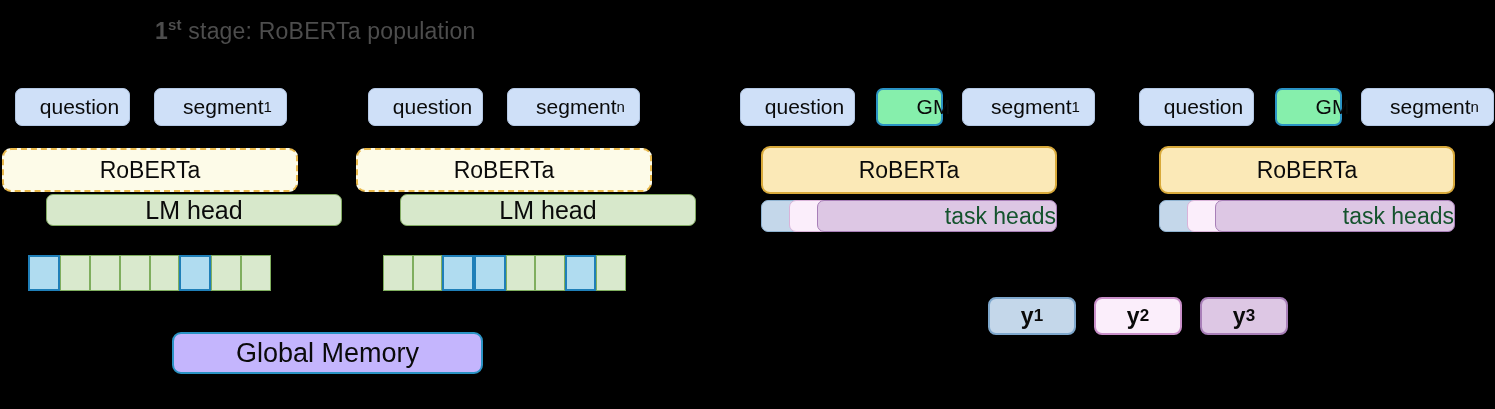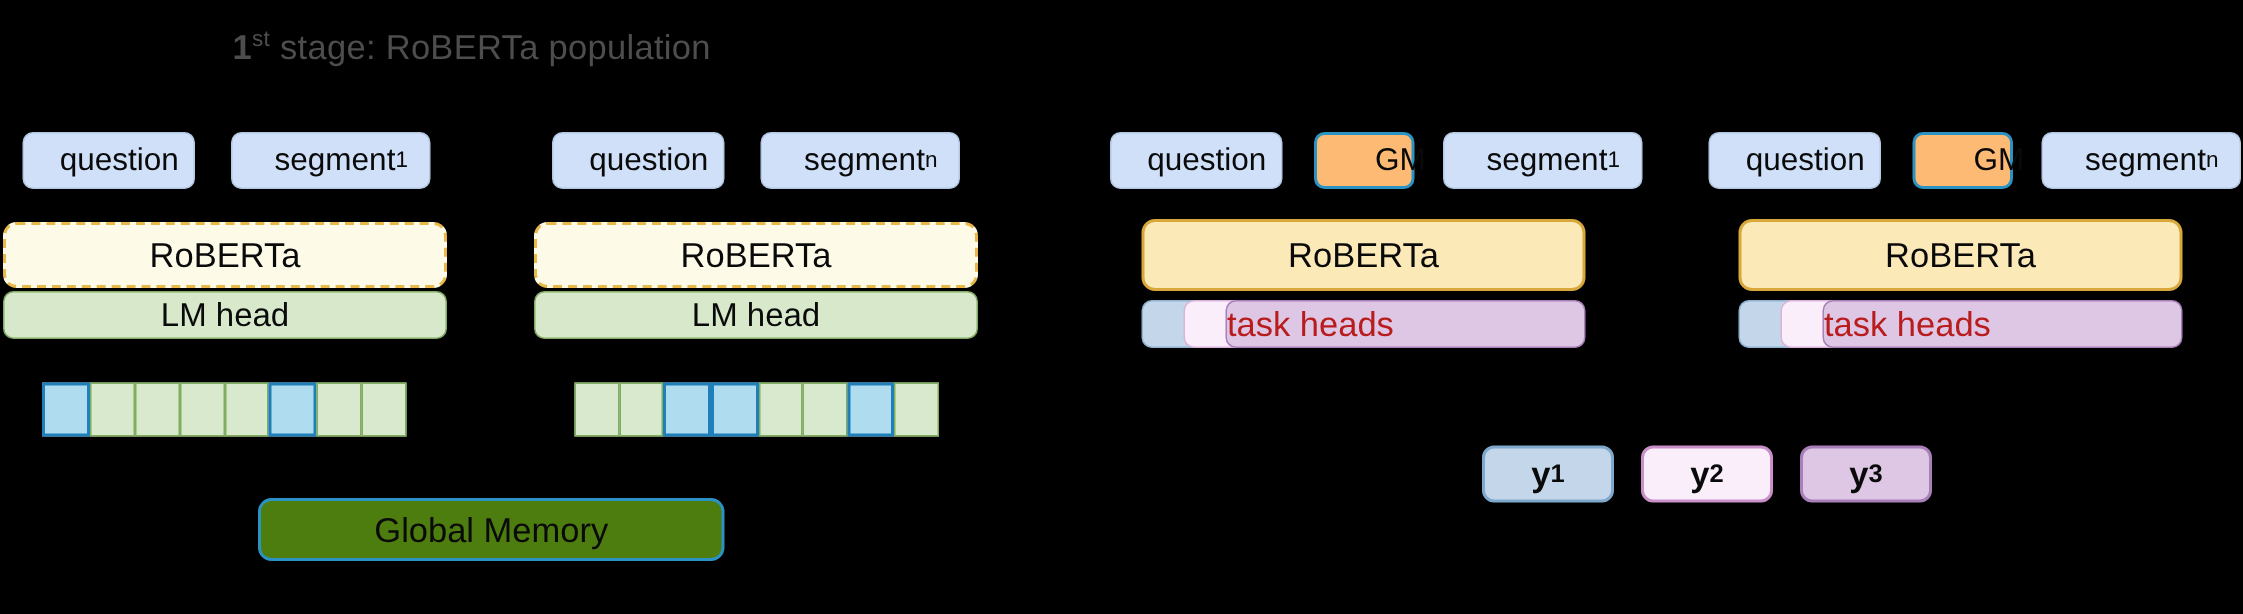--- a/index.html
+++ b/index.html
@@ -27,21 +27,21 @@
     letter-spacing: 0.2px;
     white-space: nowrap;
     font-weight: 400;
   }
   .stage-title .ord {
     font-size: 23px;
     font-weight: 700;
   }
   .stage-title sup {
     font-size: 15px;
-    font-weight: 400;
+    font-weight: 700;
     vertical-align: super;
     line-height: 0;
   }
 
   
   .node {
     position: absolute;
     box-sizing: border-box;
     display: flex;
     align-items: center;
@@ -61,21 +61,21 @@
     padding-left: 14px;
   }
   .chip sub {
     font-size: 15px;
     vertical-align: sub;
     line-height: 0;
   }
 
   
   .chip-gm {
-    background: #fdba74;
+    background: #86efac;
     border: 2px solid #2a93c4;
     font-size: 21px;
     height: 38px;
     border-radius: 7px;
     padding-left: 48px;
   }
 
   
   .roberta-frozen {
     background: #fdfbe8;
@@ -88,34 +88,35 @@
     background: #fbe9b7;
     border: 2px solid #d8a93a;
     font-size: 23px;
     border-radius: 9px;
   }
 
   
   .lm-head {
     background: #d7e8cb;
     border: 1.5px solid #82ab63;
-    font-size: 22px;
-    border-radius: 7px;
+    font-size: 25px;
+    border-radius: 7px;
+    margin-left: 44px;
   }
 
   
   .th-seg {
     position: absolute;
     box-sizing: border-box;
     border-radius: 7px;
     display: flex;
     align-items: center;
-    justify-content: flex-start;
-    font-size: 23px;
-    color: #b91c1c;
+    justify-content: flex-end;
+    font-size: 23px;
+    color: #14532d;
     white-space: nowrap;
   }
   .th-blue   { background: #c4d7ea; border: 1.5px solid #8fb2d0; }
   .th-pink   { background: #fbeefb; border: 1.5px solid #d9b3d9; }
   .th-purple { background: #ddc7e4; border: 1.5px solid #a87fb8; }
 
   
   .strip {
     position: absolute;
     display: flex;
@@ -124,23 +125,23 @@
   .cell {
     box-sizing: border-box;
     height: 100%;
     flex: 1 1 0;
   }
   .cell-green { background: #d9e9cd; border: 1.5px solid #7fae5e; }
   .cell-blue  { background: #b0dcf0; border: 2px solid #1f7fb8; }
 
   
   .gm-box {
-    background: #4d7c0f;
+    background: #c4b5fd;
     border: 2px solid #2a93c4;
-    font-size: 23px;
+    font-size: 27px;
     border-radius: 9px;
   }
 
   
   .ychip {
     font-size: 23px;
     font-weight: 700;
     border-radius: 8px;
     height: 38px;
   }

